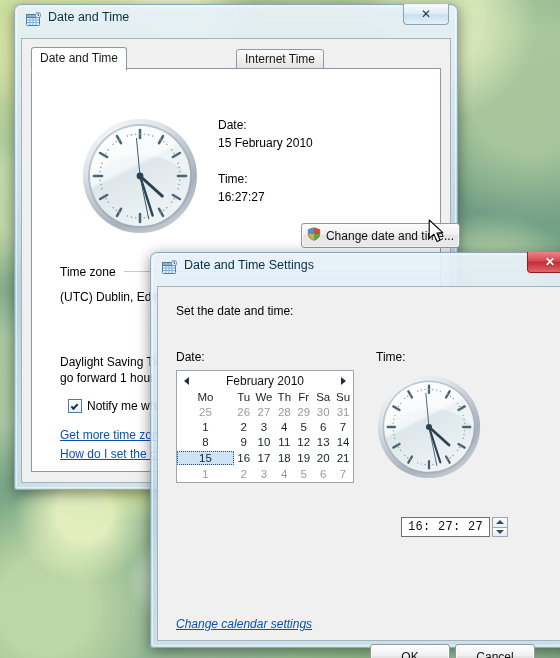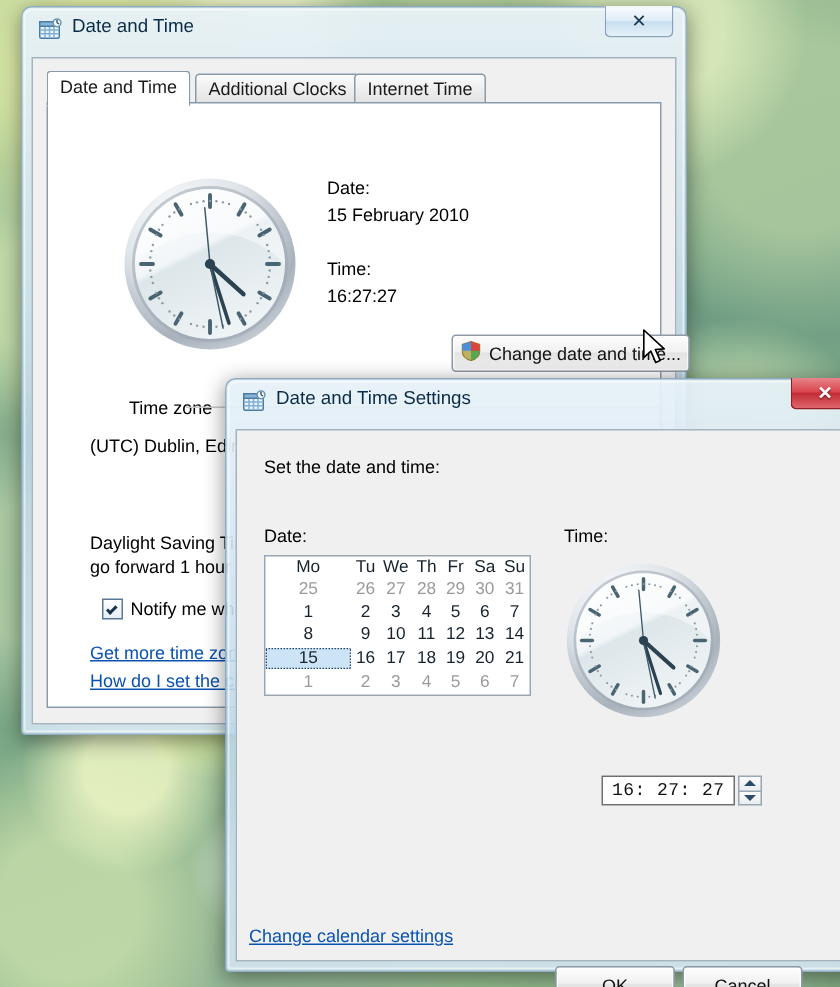--- a/index.html
+++ b/index.html
@@ -334,21 +334,20 @@
     <span class="title-text" style="left:34px;">Date and Time</span>
     <div class="close-btn close-glass">
       <span>✕</span>
     </div>
   </div>
 
   <div class="client-area" style="left:7px; top:34px; right:7px; bottom:7px; background:#f0f0f0;">
 
     <div class="tabstrip" style="left:9px; top:8px; width:400px;">
       <div class="tab active" style="left:0;">Date and Time</div>
-      <div class="tab" style="left:99px;">Additional Clocks</div>
       <div class="tab" style="left:205px;">Internet Time</div>
     </div>
 
     <div class="tabpage" style="left:9px; top:29px; right:9px; bottom:10px;">
 
       <div class="clock" style="left:50px; top:49px;">
         <svg width="116" height="116" viewBox="0 0 116 116">
           <defs>
             <radialGradient id="bezelA" cx="35%" cy="25%" r="85%">
               <stop offset="0%" stop-color="#ffffff"></stop>
@@ -463,21 +462,21 @@
             <path d="M7 0.7 L12.8 2.6 V7.1 C12.8 10.2 10.3 12.4 7 13.3 C3.7 12.4 1.2 10.2 1.2 7.1 V2.6 Z" fill="#e8c33a" stroke="#9a7c16" stroke-width="0.7"></path>
             <path d="M7 0.7 L12.8 2.6 V7.1 C12.8 10.2 10.3 12.4 7 13.3 Z" fill="#d8453c"></path>
             <path d="M7 0.7 L1.2 2.6 V7.1 C1.2 10.2 3.7 12.4 7 13.3 Z" fill="#3f7fd0" opacity="0.25"></path>
             <path d="M1.2 2.6 L7 0.7 V6.9 H1.2 Z" fill="#4a8fd8"></path>
             <path d="M7 6.9 H12.8 V7.1 C12.8 10.2 10.3 12.4 7 13.3 Z" fill="#55a84f"></path>
           </svg>
         </span>
         <span>Change date and time...</span>
       </div>
 
-      <div class="lbl" style="left:28px; top:196px;margin-left:26px;">Time zone</div>
+      <div class="lbl" style="left:28px; top:196px;">Time zone</div>
       <div class="groupline" style="left:92px; top:202px; width:318px;"></div>
       <div class="lbl" style="left:28px; top:221px;">(UTC) Dublin, Edinb</div>
 
       <div class="lbl" style="left:28px; top:286px;">Daylight Saving Tim</div>
       <div class="lbl" style="left:28px; top:302px;">go forward 1 hour a</div>
 
       <div class="checkbox-row" style="left:36px; top:330px;">
         <span class="checkbox"></span>
         <span>Notify me when</span>
       </div>
@@ -515,20 +514,25 @@
   </div>
 
   <div class="client-area" style="left:7px; top:34px; right:7px; bottom:7px; background:#f0f0f0;">
 
     <div class="lbl" style="left:18px; top:17px;">Set the date and time:</div>
 
     <div class="lbl" style="left:18px; top:63px;">Date:</div>
     <div class="lbl" style="left:218px; top:63px;">Time:</div>
 
     <div class="calendar" style="left:18px; top:83px; width:176px;">
+      <div class="cal-header">
+        <span class="cal-arrow prev"></span>
+        <span>February 2010</span>
+        <span class="cal-arrow next"></span>
+      </div>
       <table class="cal">
         <thead>
             <tr id="cal-head">
               <th>Mo</th>
               <th>Tu</th>
               <th>We</th>
               <th>Th</th>
               <th>Fr</th>
               <th>Sa</th>
               <th>Su</th>
@@ -682,21 +686,21 @@
       <div class="spin-btns">
         <div class="spin-b up">
             <i></i>
           </div>
         <div class="spin-b dn">
             <i></i>
           </div>
       </div>
     </div>
 
-    <div class="link" style="left:8px; top:330px;">Change calendar settings</div>
+    <div class="link" style="left:18px; top:330px;font-style:italic;">Change calendar settings</div>
 
     <div class="btn" style="left:212px; top:357px; width:78px; height:23px;">
       <span>OK</span>
     </div>
     <div class="btn" style="left:297px; top:357px; width:78px; height:23px;">
       <span>Cancel</span>
     </div>
   </div>
 </div>
 

